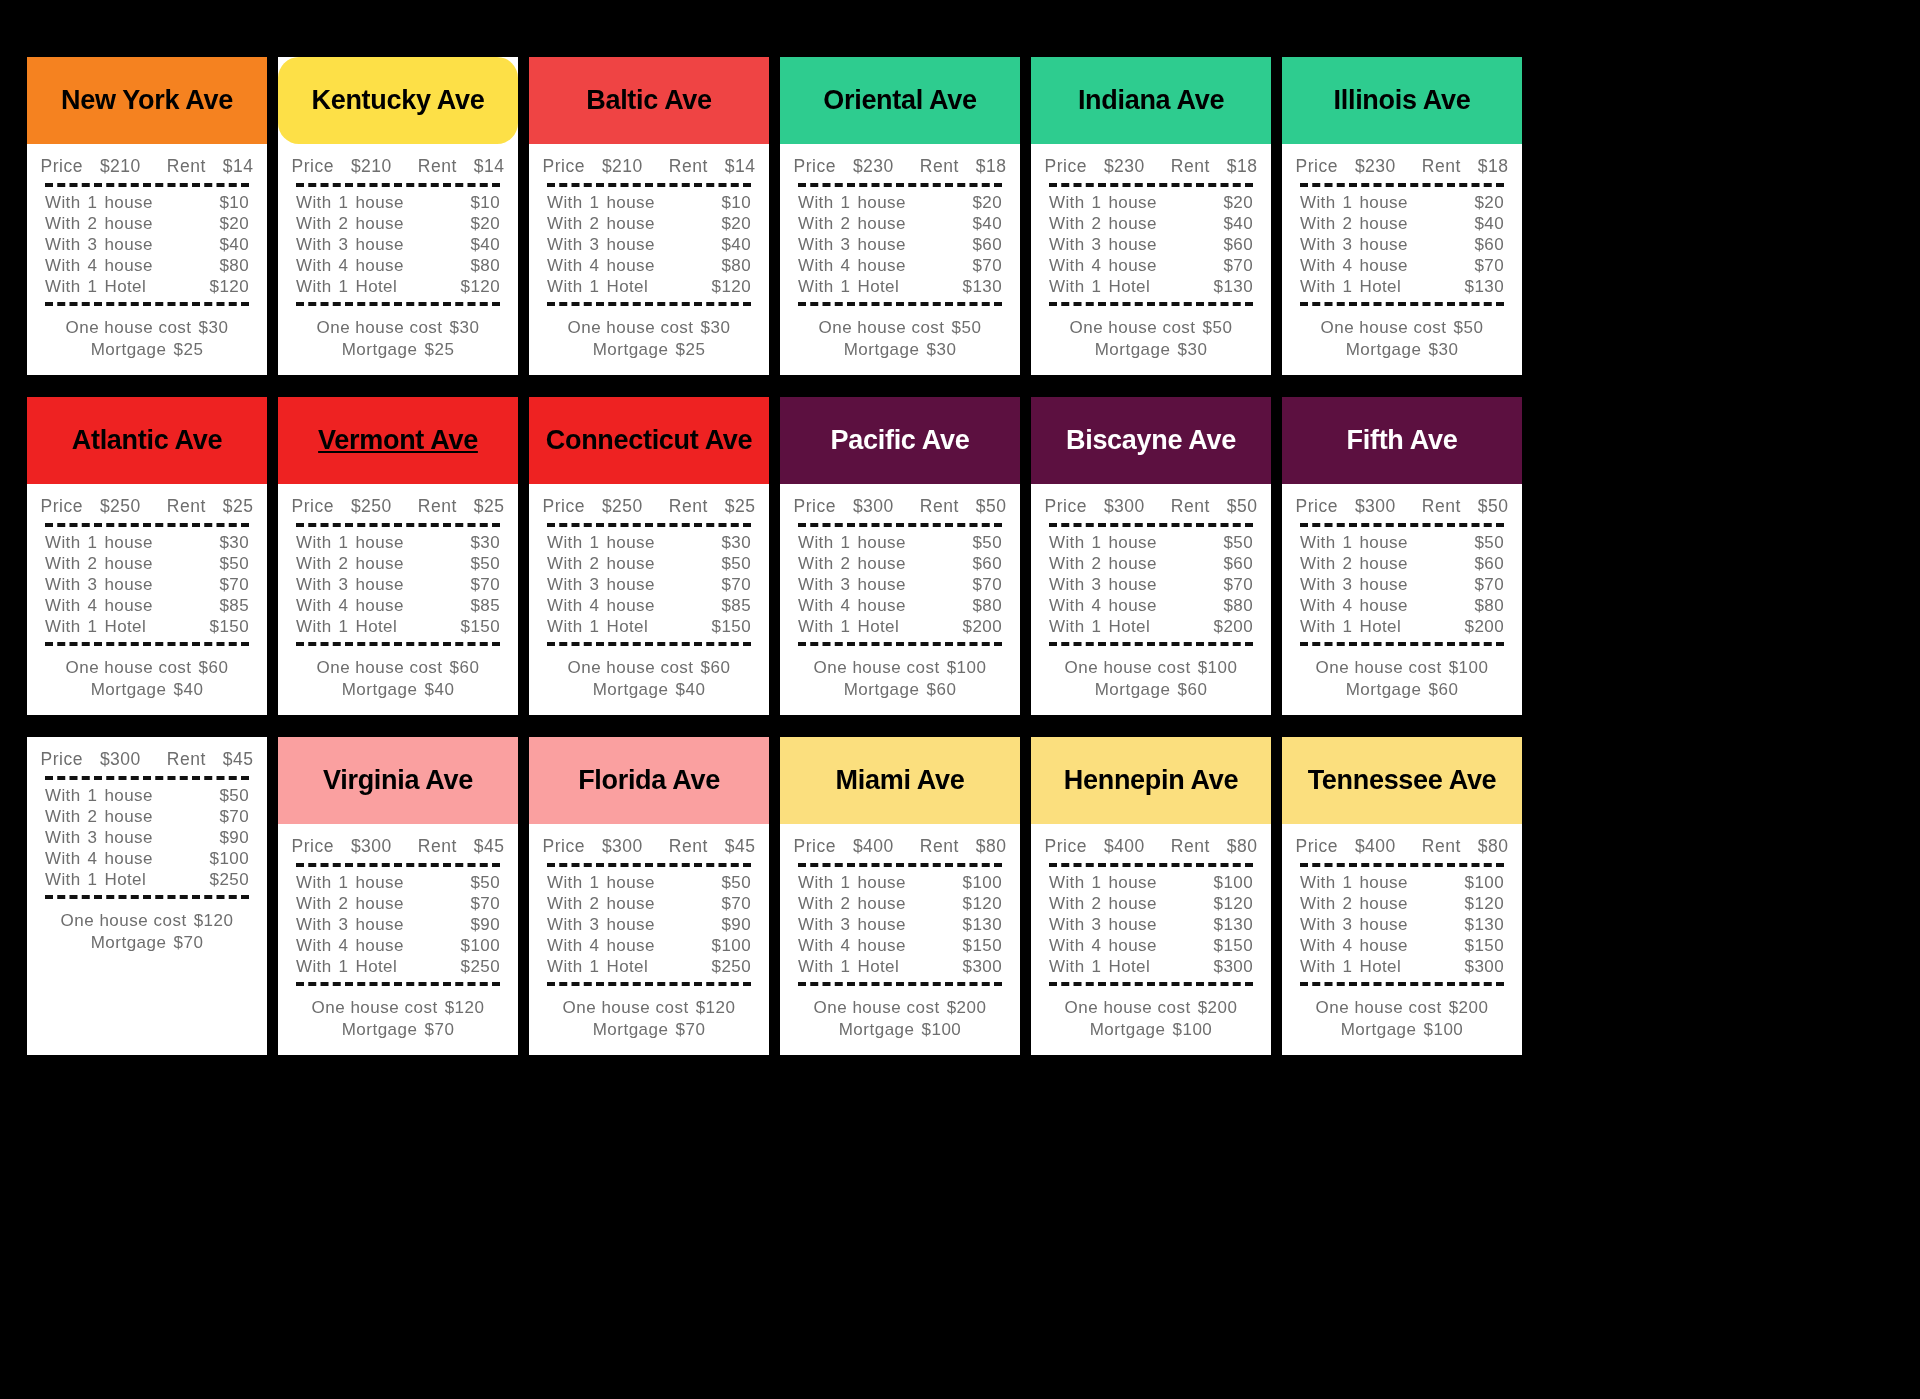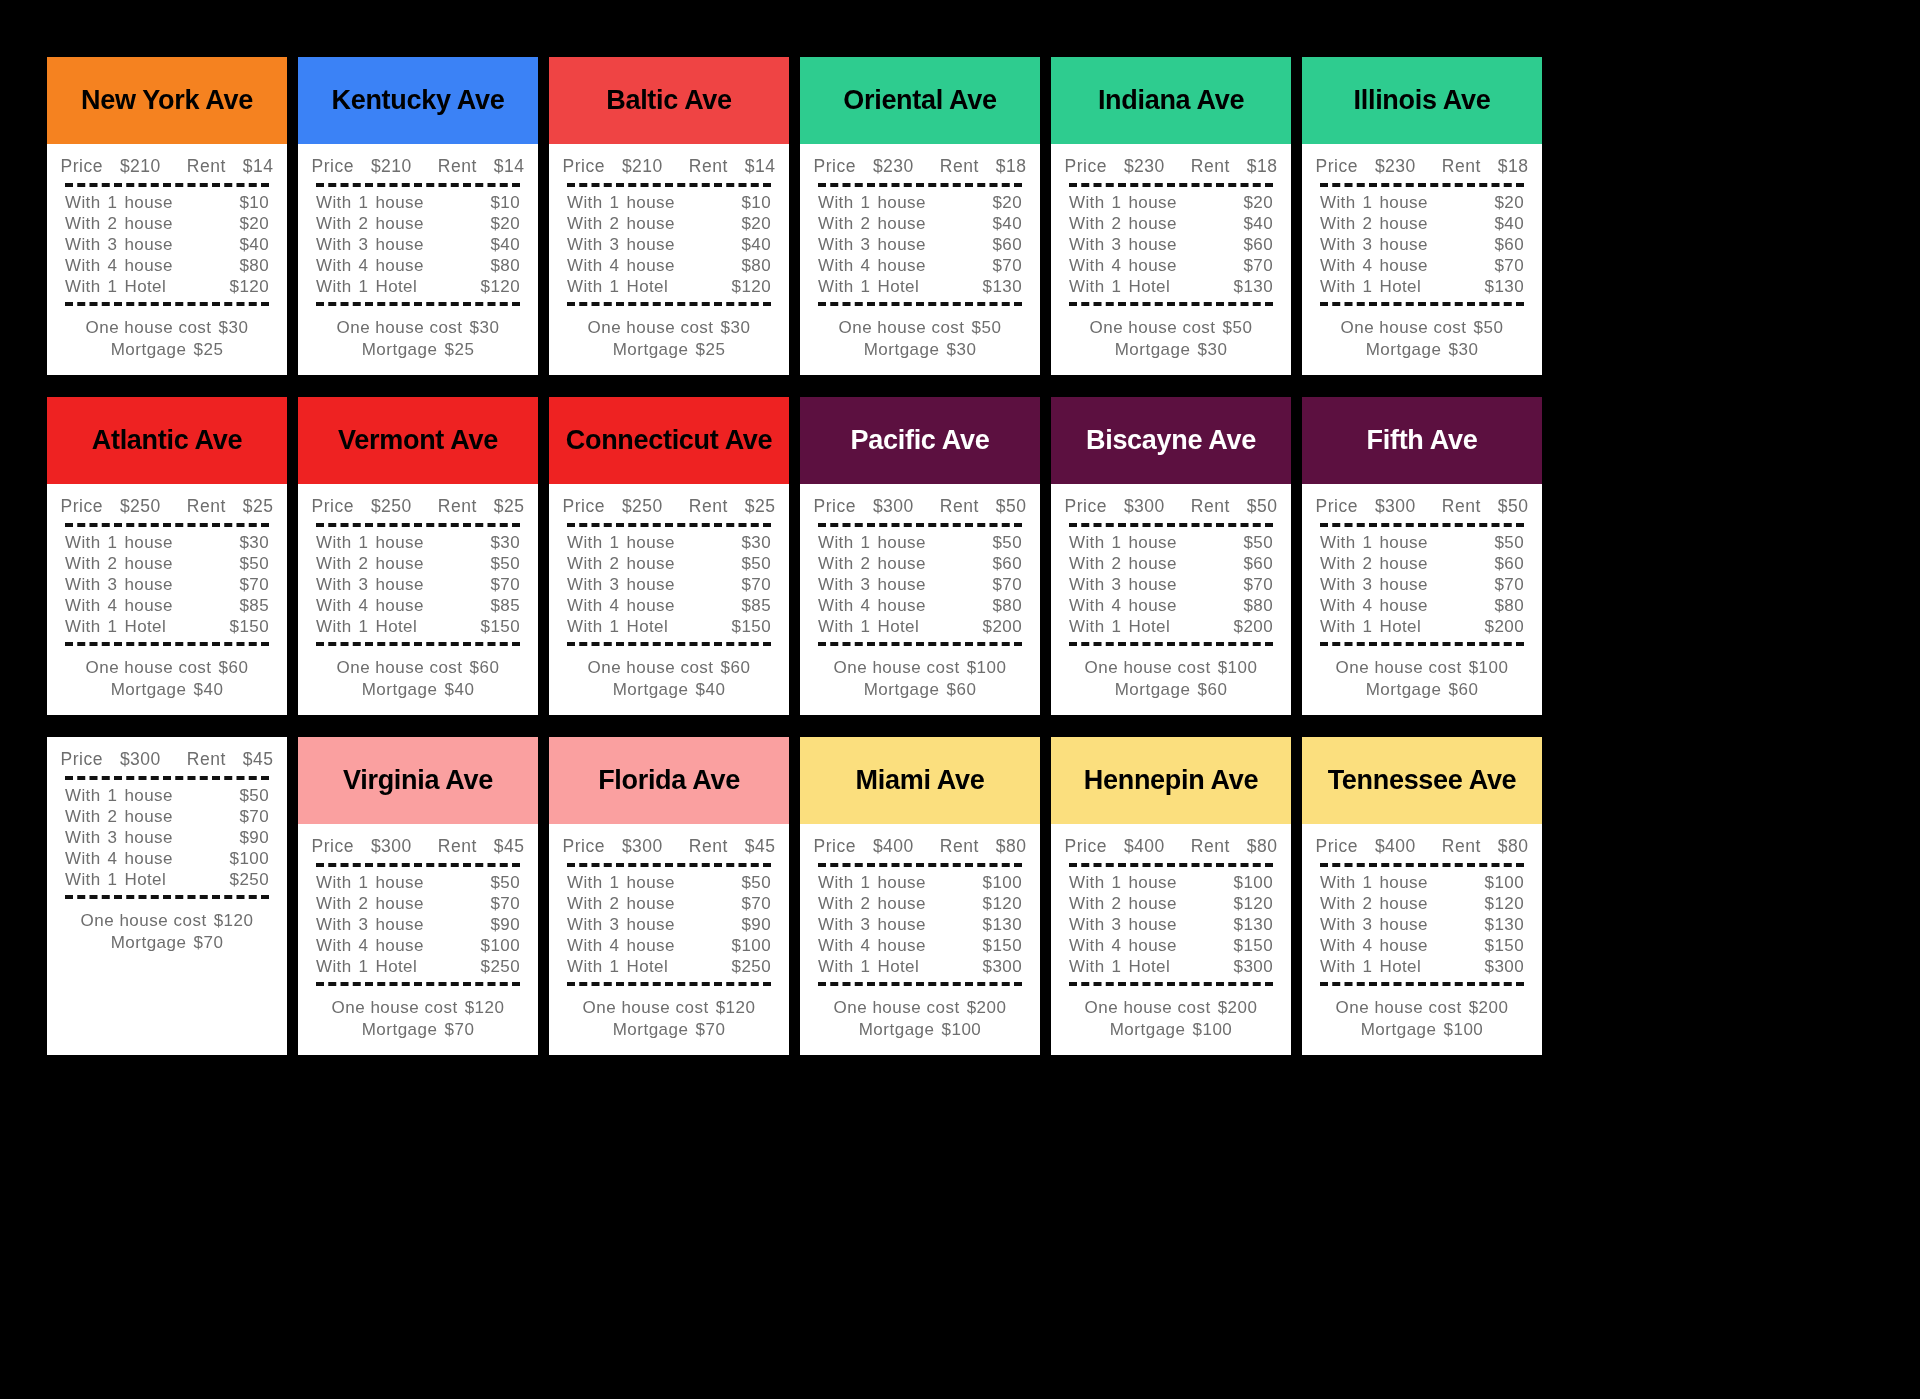--- a/index.html
+++ b/index.html
@@ -9,21 +9,21 @@
   }
   body {
     width: 1920px;
     height: 1399px;
     font-family: "Liberation Sans", sans-serif;
     overflow: hidden;
   }
 
   #board {
     position: absolute;
-    left: 47px;
+    left: 27px;
     top: 57px;
     width: 1500px;
     display: grid;
     grid-template-columns: repeat(6, 240px);
     grid-template-rows: repeat(3, 318px);
     column-gap: 11px;
     row-gap: 22px;
   }
 
   .card {
@@ -175,21 +175,21 @@
           </div>
         </div>
         <div class="divider" style="margin-top: 5px;"></div>
         <div class="footer">
           <div class="footer-line"><span>One house cost</span><span class="gap"></span><span>$30</span></div>
           <div class="footer-line"><span>Mortgage</span><span class="gap"></span><span>$25</span></div>
         </div>
       </div>
     </div>
     <div class="card">
-      <div class="card-header" style="background: #3b82f6;">
+      <div class="card-header" style="background: #fde047; border-radius: 21px;">
         <div class="card-title" style="color: rgb(0, 0, 0);">Kentucky Ave</div>
       </div>
       <div class="card-body">
         <div class="price-row">
           <span class="pair">
             <span>Price</span>
             <span>$210</span>
           </span>
           <span class="pair">
             <span>Rent</span>
@@ -565,21 +565,21 @@
           </div>
         </div>
         <div class="divider" style="margin-top: 5px;"></div>
         <div class="footer">
           <div class="footer-line"><span>One house cost</span><span class="gap"></span><span>$60</span></div>
           <div class="footer-line"><span>Mortgage</span><span class="gap"></span><span>$40</span></div>
         </div>
       </div>
     </div>
     <div class="card">
-      <div class="card-header" style="background: rgb(238, 34, 34);">
+      <div class="card-header" style="background: rgb(238, 34, 34); text-decoration: underline;">
         <div class="card-title" style="color: rgb(0, 0, 0);">Vermont Ave</div>
       </div>
       <div class="card-body">
         <div class="price-row">
           <span class="pair">
             <span>Price</span>
             <span>$250</span>
           </span>
           <span class="pair">
             <span>Rent</span>

